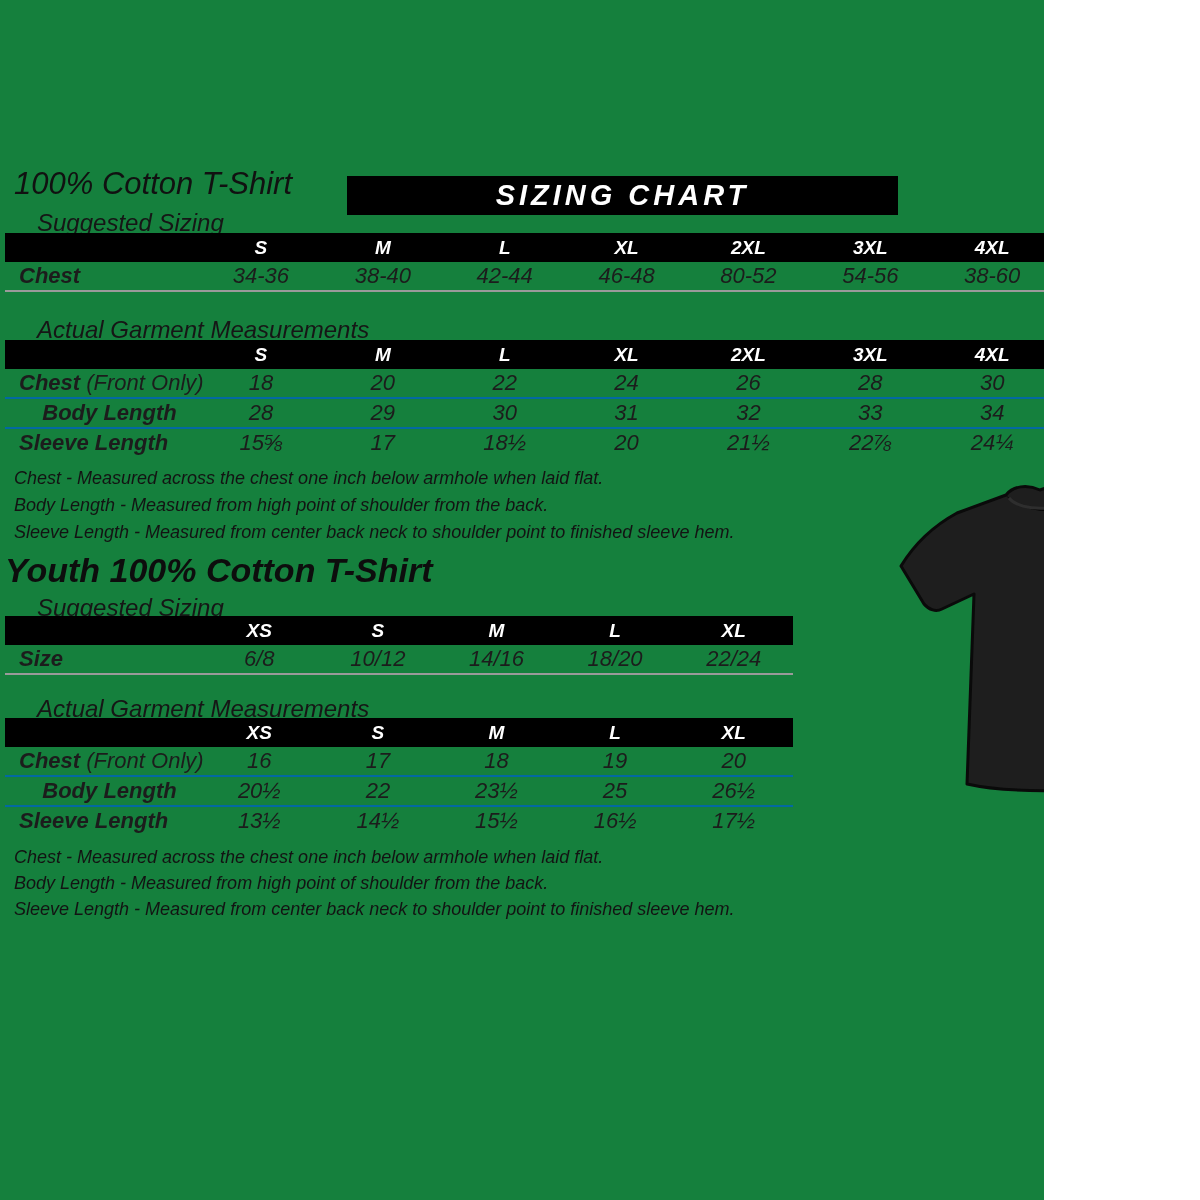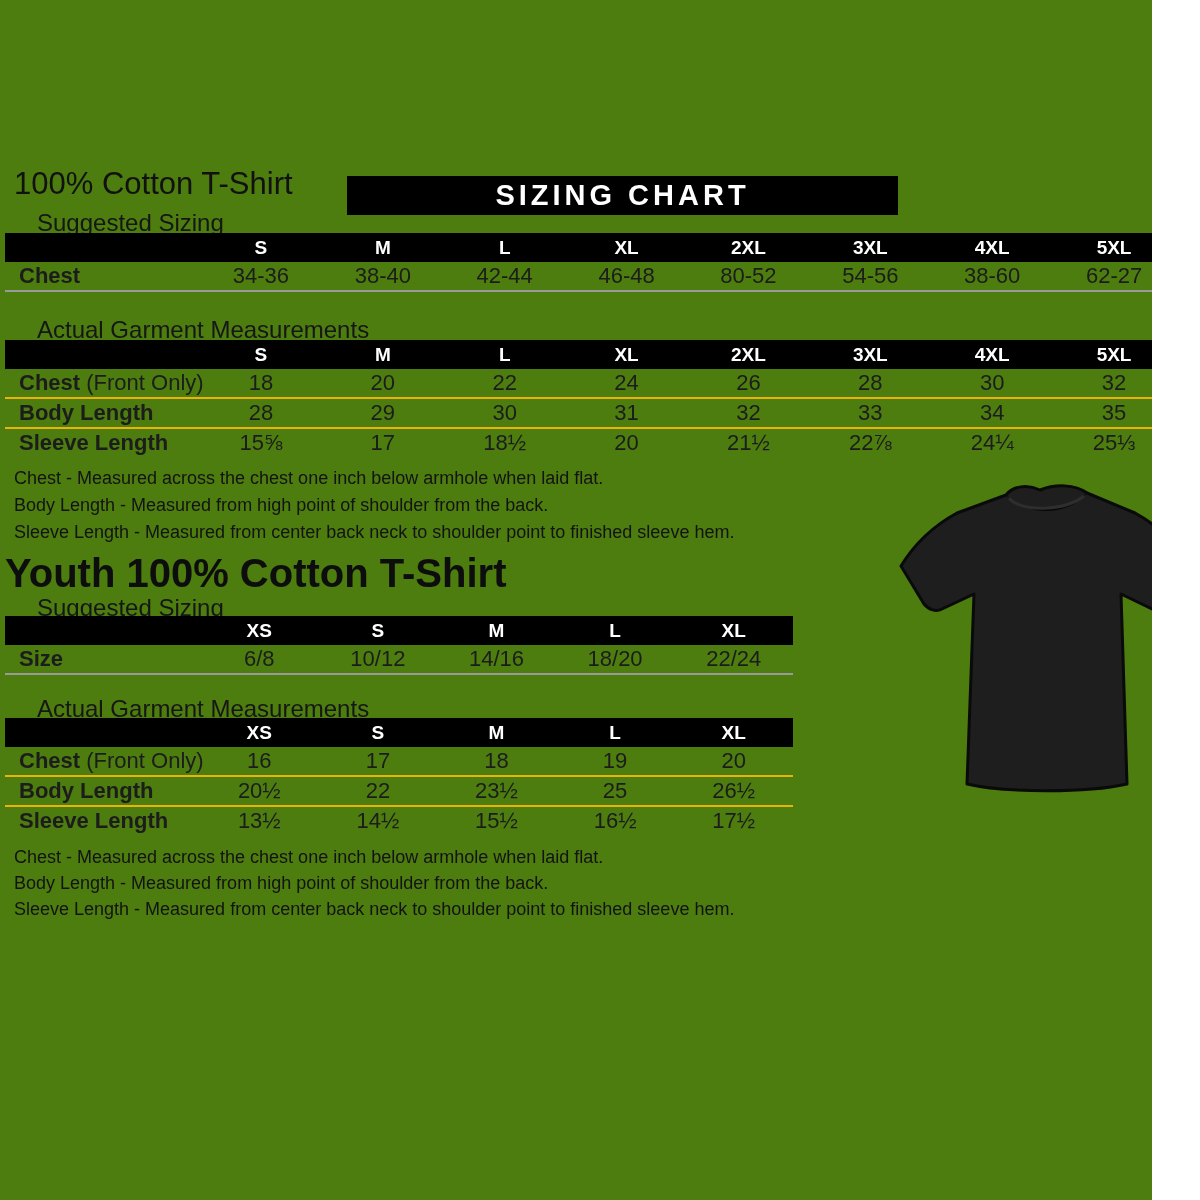--- a/index.html
+++ b/index.html
@@ -1,38 +1,38 @@
 <!DOCTYPE html>
 <html><head>
 <meta charset="utf-8">
 <style>
   html,body{margin:0;padding:0;background:#ffffff;}
   #page{
-    position:relative;width:1152px;height:1200px;background:#4d7c0f;overflow:hidden;
-    font-family:"Liberation Sans", sans-serif;color:#1a1a1a;
+    position:relative;width:1044px;height:1200px;background:#15803d;overflow:hidden;
+    font-family:"Liberation Sans", sans-serif;color:#1a1a1a;font-style:italic;
   }
   .abs{position:absolute;}
   .page-title{font-size:31px;font-weight:400;color:#111;letter-spacing:0px;}
-  .youth-title{font-size:40px;font-weight:700;color:#0d0d0d;}
+  .youth-title{font-size:34px;font-weight:700;color:#0d0d0d;}
   .banner{
     background:#000;color:#fff;text-align:center;
     font-size:29px;font-weight:700;letter-spacing:4px;
     line-height:39px;height:39px;
   }
   .section-label{font-size:24px;color:#161616;margin-left:32px;}
   table.sizing{border-collapse:collapse;table-layout:fixed;}
   table.sizing th{
     background:#000;color:#fff;font-weight:700;font-size:19px;
     height:29px;text-align:center;padding:0;
   }
   table.sizing td{height:28px;font-size:22px;color:#1c1c1c;padding:0;}
   td.lbl{text-align:left;padding-left:14px !important;font-weight:700;color:#0f0f0f;white-space:nowrap;}
   td.lbl .sfx{font-weight:400;}
   td.val{text-align:center;}
-  tr.sep-dark td{border-bottom:2px solid #eab308;}
+  tr.sep-dark td{border-bottom:2px solid #0369a1;text-align:center;}
   tr.sep-light td{border-bottom:2px solid #9a9a9a;}
   .notes p{margin:0;font-size:18px;line-height:27px;color:#131313;}
   .notes.tight p{line-height:26px;}
 </style>
 </head>
 <body>
 
 <div id="page">
 
   <div class="abs page-title" style="left:14px;top:166px;">100% Cotton T-Shirt</div>

